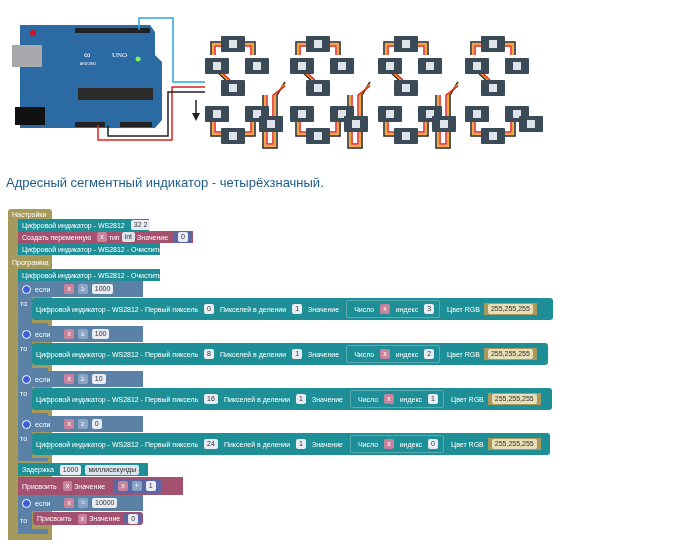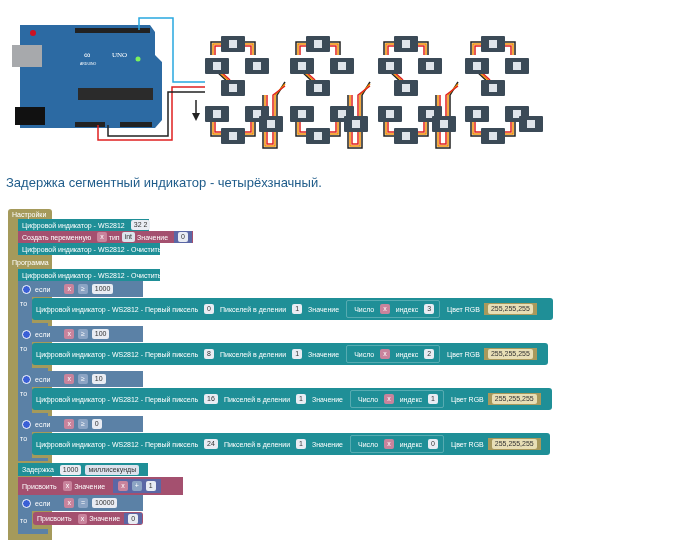--- a/index.html
+++ b/index.html
@@ -156,21 +156,21 @@
       <rect x="473" y="110" width="8" height="8" fill="#dfe4ea"></rect>
       <rect x="505" y="106" width="24" height="16" fill="#3b4a57" rx="1"></rect>
       <rect x="513" y="110" width="8" height="8" fill="#dfe4ea"></rect>
       <rect x="481" y="128" width="24" height="16" fill="#3b4a57" rx="1"></rect>
       <rect x="489" y="132" width="8" height="8" fill="#dfe4ea"></rect>
       <rect x="519" y="116" width="24" height="16" fill="#3b4a57" rx="1"></rect>
       <rect x="527" y="120" width="8" height="8" fill="#dfe4ea"></rect>
     </g>
 </svg>
 
-<div class="caption">Задержка сегментный индикатор - четырёхзначный.</div>
+<div class="caption">Адресный сегментный индикатор - четырёхзначный.</div>
 
 <div class="blk olive" style="left:8px;top:209px;width:44px;height:52px;align-items:flex-start;border-radius:3px 3px 0 0;">
   <span class="lbl" style="margin-top:2px;">Настройки</span>
 </div>
 <div class="blk teal" style="left:18px;top:219px;width:131px;height:12px;">
   <span class="lbl">Цифровой индикатор - WS2812</span>
   <span class="field">32 2</span>
 </div>
 <div class="blk magenta" style="left:18px;top:231px;width:175px;height:12px;">
   <span class="lbl">Создать переменную</span>

